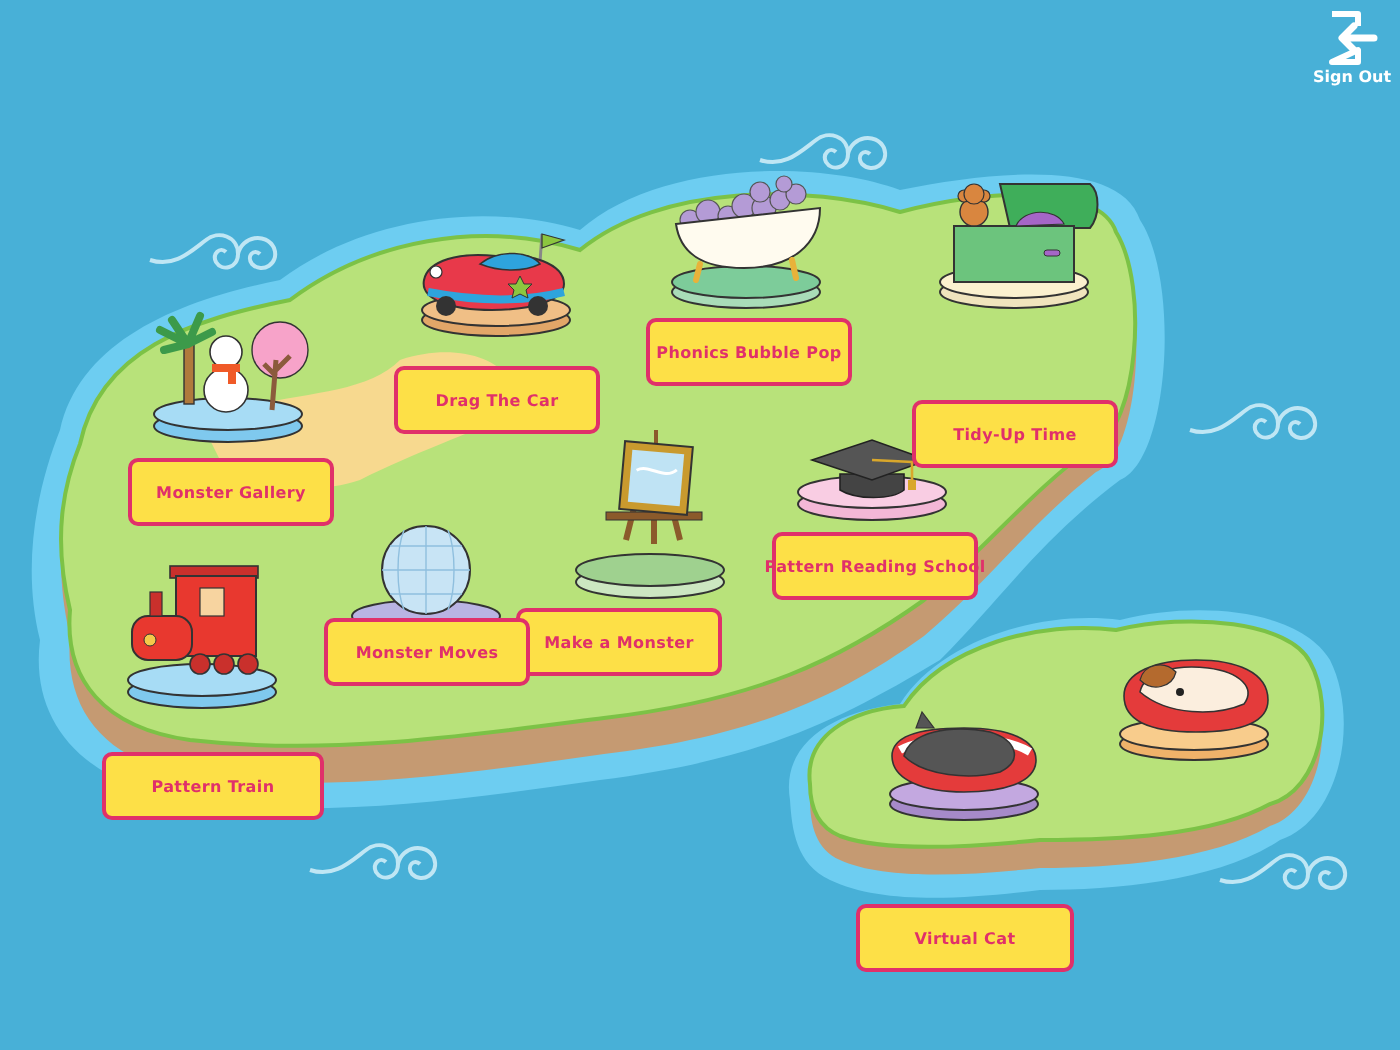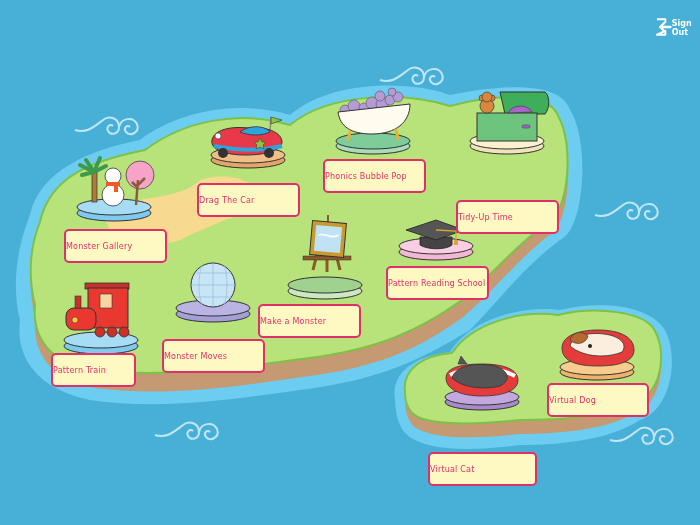--- a/index.html
+++ b/index.html
@@ -1,26 +1,26 @@
 <!DOCTYPE html>
 <html><head>
 <meta charset="utf-8">
 <style>
   html, body { margin:0; padding:0; }
   body { width:700px; height:525px; overflow:hidden; background:#48b0d7; font-family:"DejaVu Sans", sans-serif; }
   #stage { position:relative; width:700px; height:525px; overflow:hidden; background:#48b0d7; }
   svg.map { position:absolute; left:0; top:0; }
   .label {
-    position:absolute; background:#fef9c3; border:2px solid #e0306a; border-radius:5px;
-    box-sizing:border-box; display:flex; align-items:center; 
-    color:#e0306a; font-weight:normal; font-size:8px; font-family:"DejaVu Sans", sans-serif;
+    position:absolute; background:#fde047; border:2px solid #e0306a; border-radius:5px;
+    box-sizing:border-box; display:flex; align-items:center; justify-content:center;
+    color:#e0306a; font-weight:bold; font-size:8px; font-family:"DejaVu Sans", sans-serif;
     cursor:pointer; letter-spacing:0.2px; white-space:nowrap;
   }
   .signout { position:absolute; left:655px; top:5px; width:42px; height:44px; cursor:pointer;
-    display:flex; flex-direction:row; align-items:center; }
+    display:flex; flex-direction:column; align-items:center; }
   .signout span { color:#fff; font-weight:bold; font-size:8px; margin-top:1px; font-family:"DejaVu Sans", sans-serif; }
   .activity { position:absolute; cursor:pointer; }
 </style>
 </head>
 <body>
 
 <div id="stage">
   <svg class="map" width="700" height="525" viewBox="0 0 700 525">
     <defs>
       <g id="swirl">
@@ -209,31 +209,28 @@
     </div>
   <div class="label" style="left:456px;top:159px;width:103px;height:34px;margin-top:41px;">
       <span>Tidy-Up Time</span>
     </div>
   <div class="label" style="left:386px;top:266px;width:103px;height:34px;">
       <span>Pattern Reading School</span>
     </div>
   <div class="label" style="left:258px;top:304px;width:103px;height:34px;">
       <span>Make a Monster</span>
     </div>
-  <div class="label" style="left:162px;top:339px;width:103px;height:34px;">
+  <div class="label" style="left:162px;top:309px;width:103px;height:34px;">
       <span>Monster Moves</span>
     </div>
-  <div class="label" style="left:51px;top:353px;width:85px;height:34px;">
+  <div class="label" style="left:51px;top:376px;width:111px;height:34px;">
       <span>Pattern Train</span>
     </div>
   <div class="label" style="left:428px;top:416px;width:109px;height:34px;margin-top:36px;">
       <span>Virtual Cat</span>
-    </div>
-  <div class="label" style="left:547px;top:383px;width:102px;height:34px;">
-      <span>Virtual Dog</span>
     </div>
 
   <div class="activity" style="left:76px;top:150px;width:76px;height:70px;"></div>
   <div class="activity" style="left:210px;top:112px;width:76px;height:55px;"></div>
   <div class="activity" style="left:335px;top:88px;width:78px;height:66px;"></div>
   <div class="activity" style="left:470px;top:90px;width:78px;height:64px;"></div>
   <div class="activity" style="left:398px;top:216px;width:76px;height:46px;"></div>
   <div class="activity" style="left:288px;top:214px;width:76px;height:86px;"></div>
   <div class="activity" style="left:176px;top:260px;width:76px;height:62px;"></div>
   <div class="activity" style="left:62px;top:278px;width:78px;height:76px;"></div>

